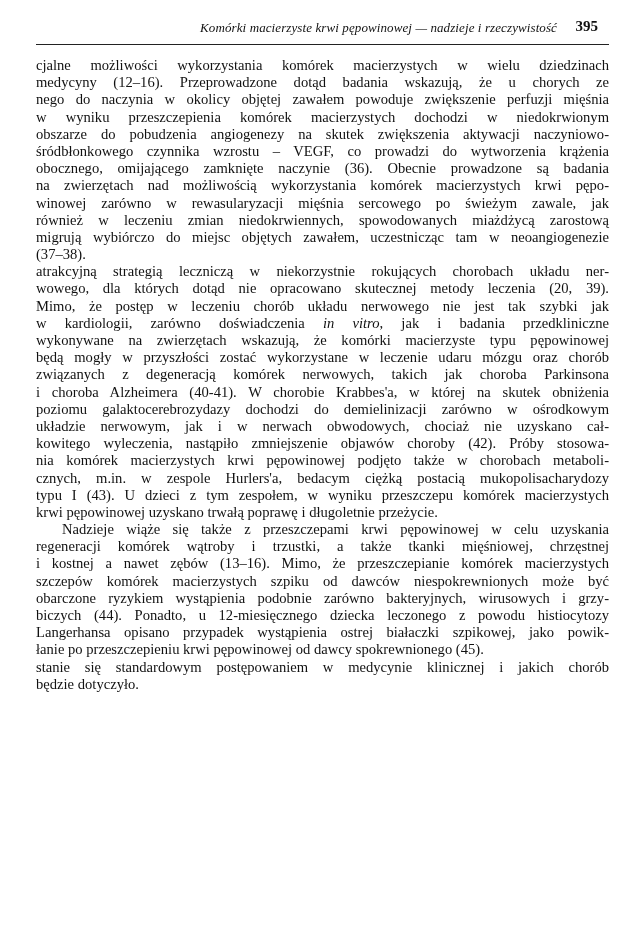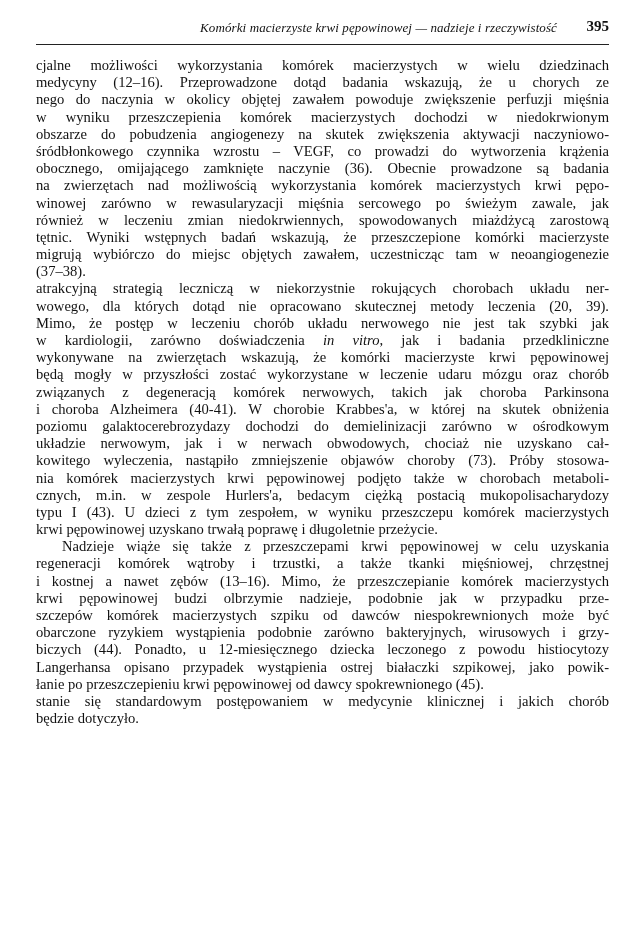--- a/index.html
+++ b/index.html
@@ -7,21 +7,21 @@
   .header {
     position: absolute; left: 36px; top: 14px; width: 573px; height: 30px;
     border-bottom: 1.5px solid #222;
     font-family: "Liberation Serif", serif;
   }
   .running-title {
     position: absolute; right: 52px; top: 6px;
     font-style: italic; font-size: 13px; letter-spacing: 0.1px; font-family: Liberation Serif, serif;
   }
   .page-number {
-    position: absolute; right: 0; top: 4px;
+    position: absolute; right: 11px; top: 4px;
     font-weight: bold; font-size: 15px;
   }
   .body-text {
     position: absolute; left: 36px; top: 57px; width: 573px;
     font-family: "Liberation Serif", serif;
     font-size: 14.6px; line-height: 17.2px;
   }
   .line {
     display: block; white-space: nowrap;
     text-align: justify; text-align-last: justify;
@@ -44,46 +44,44 @@
       <span class="line">cjalne możliwości wykorzystania komórek macierzystych w wielu dziedzinach</span>
       <span class="line">medycyny (12–16). Przeprowadzone dotąd badania wskazują, że u chorych ze</span>
       <span class="line">nego do naczynia w okolicy objętej zawałem powoduje zwiększenie perfuzji mięśnia</span>
       <span class="line">w wyniku przeszczepienia komórek macierzystych dochodzi w niedokrwionym</span>
       <span class="line">obszarze do pobudzenia angiogenezy na skutek zwiększenia aktywacji naczyniowo-</span>
       <span class="line">śródbłonkowego czynnika wzrostu – VEGF, co prowadzi do wytworzenia krążenia</span>
       <span class="line">obocznego, omijającego zamknięte naczynie (36). Obecnie prowadzone są badania</span>
       <span class="line">na zwierzętach nad możliwością wykorzystania komórek macierzystych krwi pępo-</span>
       <span class="line">winowej zarówno w rewasularyzacji mięśnia sercowego po świeżym zawale, jak</span>
       <span class="line">również w leczeniu zmian niedokrwiennych, spowodowanych miażdżycą zarostową</span>
-      <span class="line">tętnic. Wyniki wstępnych badań wskazują, że przeszczepione komórki macierzyste</span>
       <span class="line">migrują wybiórczo do miejsc objętych zawałem, uczestnicząc tam w neoangiogenezie</span>
       <span class="line last">(37–38).</span>
     </div>
     <div>
       <span class="line">atrakcyjną strategią leczniczą w niekorzystnie rokujących chorobach układu ner-</span>
       <span class="line">wowego, dla których dotąd nie opracowano skutecznej metody leczenia (20, 39).</span>
       <span class="line">Mimo, że postęp w leczeniu chorób układu nerwowego nie jest tak szybki jak</span>
       <span class="line">w kardiologii, zarówno doświadczenia <span class="italic">in vitro</span>, jak i badania przedkliniczne</span>
-      <span class="line">wykonywane na zwierzętach wskazują, że komórki macierzyste krwi pępowinowej</span>
+      <span class="line">wykonywane na zwierzętach wskazują, że komórki macierzyste typu pępowinowej</span>
       <span class="line">będą mogły w przyszłości zostać wykorzystane w leczenie udaru mózgu oraz chorób</span>
       <span class="line">związanych z degeneracją komórek nerwowych, takich jak choroba Parkinsona</span>
       <span class="line">i choroba Alzheimera (40-41). W chorobie Krabbes'a, w której na skutek obniżenia</span>
       <span class="line">poziomu galaktocerebrozydazy dochodzi do demielinizacji zarówno w ośrodkowym</span>
       <span class="line">układzie nerwowym, jak i w nerwach obwodowych, chociaż nie uzyskano cał-</span>
-      <span class="line">kowitego wyleczenia, nastąpiło zmniejszenie objawów choroby (73). Próby stosowa-</span>
+      <span class="line">kowitego wyleczenia, nastąpiło zmniejszenie objawów choroby (42). Próby stosowa-</span>
       <span class="line">nia komórek macierzystych krwi pępowinowej podjęto także w chorobach metaboli-</span>
       <span class="line">cznych, m.in. w zespole Hurlers'a, bedacym ciężką postacią mukopolisacharydozy</span>
       <span class="line">typu I (43). U dzieci z tym zespołem, w wyniku przeszczepu komórek macierzystych</span>
       <span class="line last">krwi pępowinowej uzyskano trwałą poprawę i długoletnie przeżycie.</span>
     </div>
     <div>
       <span class="line indent">Nadzieje wiąże się także z przeszczepami krwi pępowinowej w celu uzyskania</span>
       <span class="line">regeneracji komórek wątroby i trzustki, a także tkanki mięśniowej, chrzęstnej</span>
       <span class="line">i kostnej a nawet zębów (13–16). Mimo, że przeszczepianie komórek macierzystych</span>
-      <span class="line">krwi pępowinowej budzi olbrzymie nadzieje, podobnie jak w przypadku prze-</span>
       <span class="line">szczepów komórek macierzystych szpiku od dawców niespokrewnionych może być</span>
       <span class="line">obarczone ryzykiem wystąpienia podobnie zarówno bakteryjnych, wirusowych i grzy-</span>
       <span class="line">biczych (44). Ponadto, u 12-miesięcznego dziecka leczonego z powodu histiocytozy</span>
       <span class="line">Langerhansa opisano przypadek wystąpienia ostrej białaczki szpikowej, jako powik-</span>
       <span class="line last">łanie po przeszczepieniu krwi pępowinowej od dawcy spokrewnionego (45).</span>
     </div>
     <div>
       <span class="line">stanie się standardowym postępowaniem w medycynie klinicznej i jakich chorób</span>
       <span class="line last">będzie dotyczyło.</span>
     </div>

